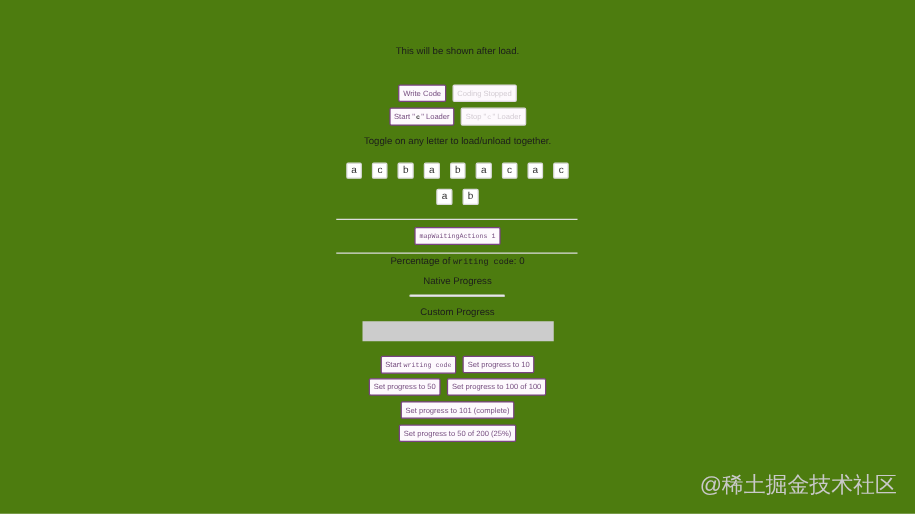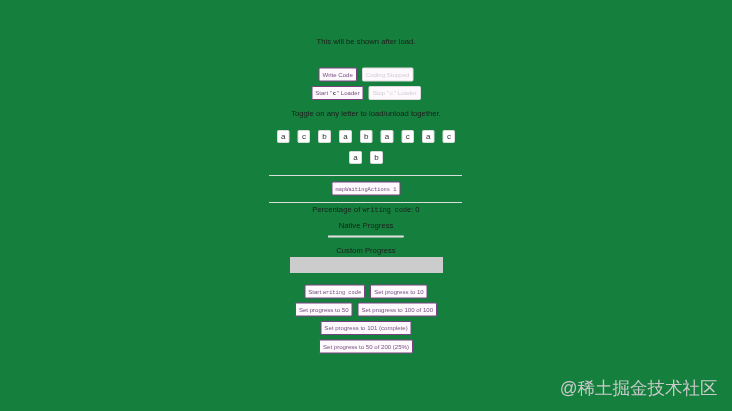--- a/index.html
+++ b/index.html
@@ -1,17 +1,17 @@
 <!DOCTYPE html>
 <html><head>
 <meta charset="utf-8">
 <title>Loader demo</title>
 <style>
   html,body{margin:0;padding:0;background:#ffffff;width:732px;height:411px;overflow:hidden;}
-  #clip{position:absolute;left:0;top:0;width:732px;height:411px;overflow:hidden;background:#15803d;}
+  #clip{position:absolute;left:0;top:0;width:732px;height:411px;overflow:hidden;background:#4d7c0f;}
   #scaler{width:1464px;height:822px;transform:scale(0.5);transform-origin:0 0;
           -webkit-mask-image:linear-gradient(#000,#000);mask-image:linear-gradient(#000,#000);
           position:relative;
           font-family:"Liberation Sans",sans-serif;font-size:15.4px;color:#1c1c1c;
           text-align:center;}
 
   .lead{position:absolute;left:0;right:0;top:75px;line-height:1;}
 
   .row{position:absolute;left:0;right:0;}
   button{font-family:"Liberation Sans",sans-serif;font-size:12.15px;line-height:normal;

